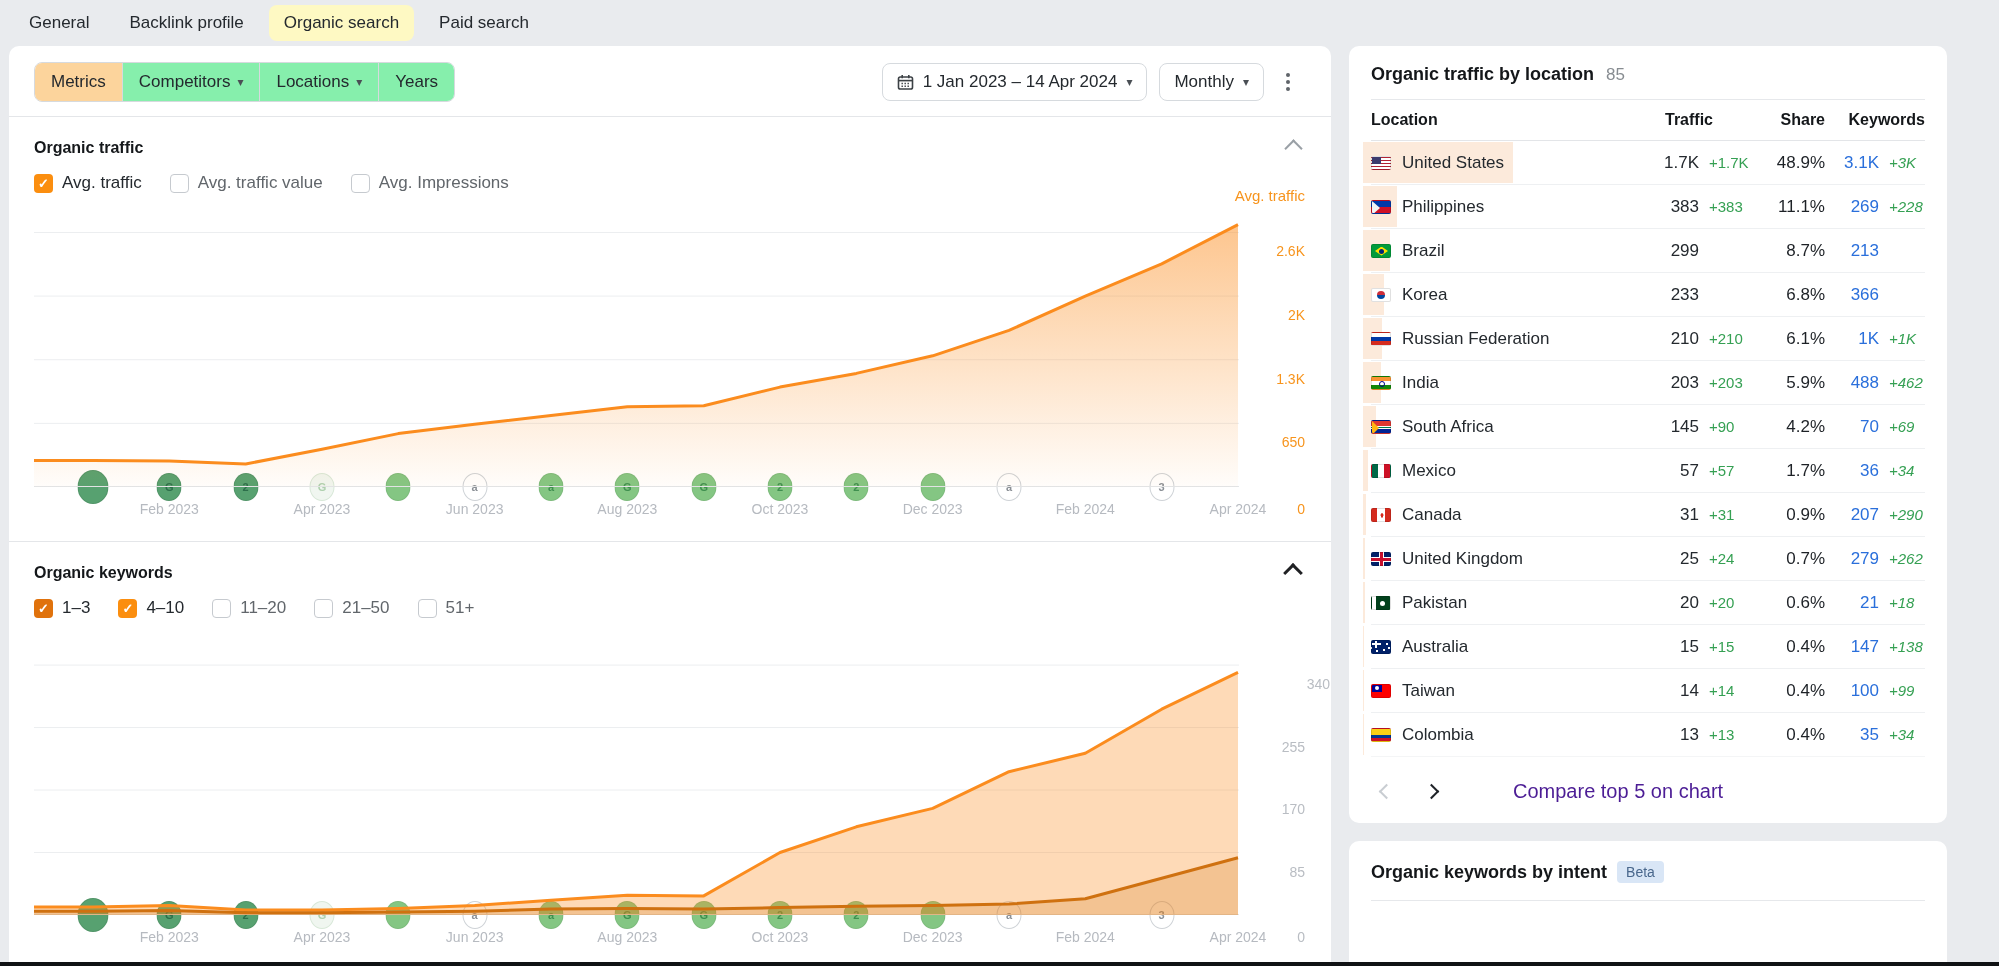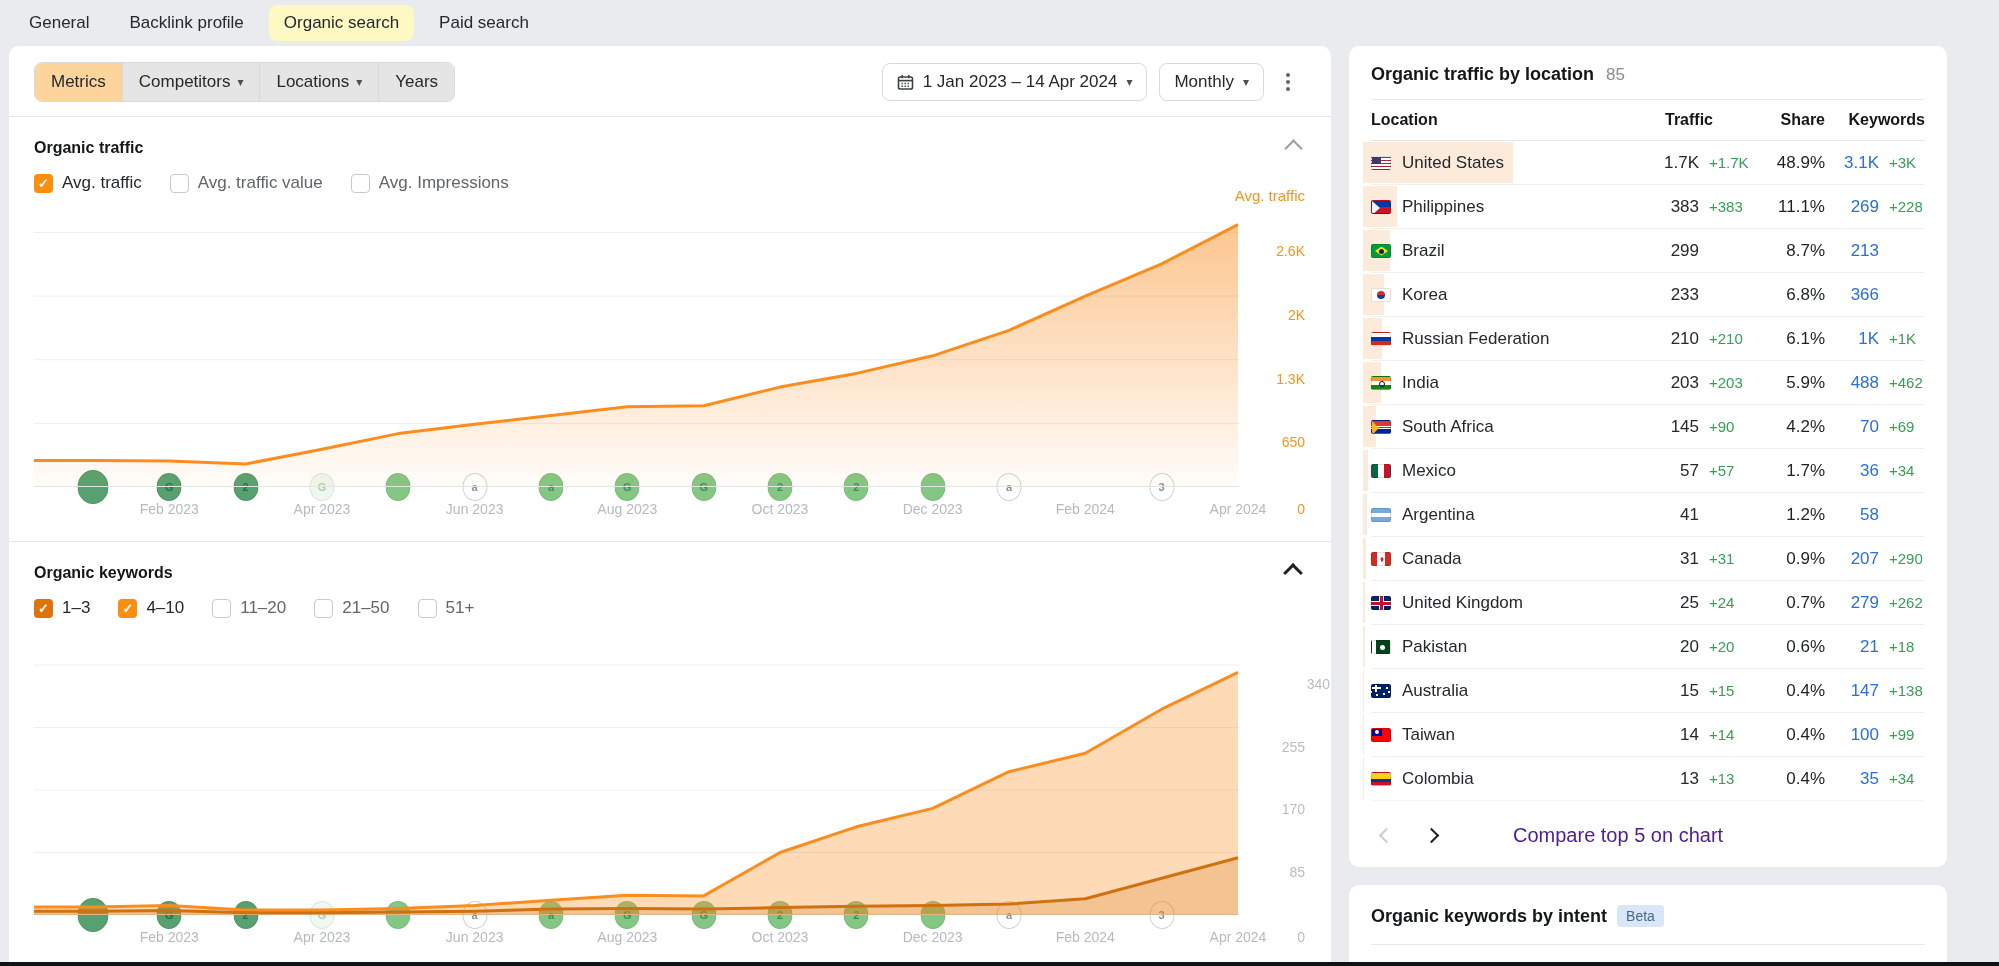--- a/index.html
+++ b/index.html
@@ -7,21 +7,21 @@
   .topbar{display:flex;align-items:center;gap:10px;padding:7px 14px;height:32px;}
   .toptab{padding:8px 15px;font-size:17px;color:#24292e;border-radius:8px;cursor:pointer;white-space:nowrap;}
   .toptab.active{background:#fef9c3;}
   .layout{display:flex;gap:18px;padding:0 9px;align-items:flex-start;}
   .card{background:#fff;border-radius:10px;}
   .left-card{width:1272px;padding:16px 25px 0 25px;height:950px;}
   .right-col{width:598px;display:flex;flex-direction:column;gap:18px;flex:none;}
   
   .toolbar{display:flex;align-items:center;}
   .seg{display:inline-flex;border:1px solid #d6dade;border-radius:8px;overflow:hidden;background:#fff;}
-  .seg .btn{padding:9px 16px;font-size:17px;color:#24292e;background:#e5e5e5;border:none;border-left:1px solid #d6dade;cursor:pointer;display:flex;align-items:center;gap:7px;font-family:inherit;}
+  .seg .btn{padding:9px 16px;font-size:17px;color:#24292e;background:#86efac;border:none;border-left:1px solid #d6dade;cursor:pointer;display:flex;align-items:center;gap:7px;font-family:inherit;}
   .seg .btn:first-child{border-left:none;}
   .seg .btn.selected{background:#fcd49c;}
   .caret{font-size:12px;color:#4a4f55;}
   .right-tools{margin-left:auto;display:flex;align-items:center;gap:12px;}
   .tool-btn{display:flex;align-items:center;gap:9px;padding:8px 14px;font-size:17px;color:#24292e;background:#fff;border:1px solid #d6dade;border-radius:8px;cursor:pointer;font-family:inherit;}
   .kebab{display:flex;flex-direction:column;gap:3px;padding:8px 10px;cursor:pointer;margin-right:6px;}
   .kebab i{width:4px;height:4px;border-radius:50%;background:#5f6469;}
   
   .sect-divider{border-top:1px solid #e4e6e9;margin:14px -25px 0 -25px;}
   .sect-head{display:flex;align-items:center;justify-content:space-between;margin-top:22px;}
@@ -58,21 +58,21 @@
   .col-kw{width:100px;display:flex;justify-content:flex-end;align-items:baseline;}
   .th-traffic{width:112px;text-align:right;padding-right:38px;box-sizing:border-box;}
   .th-share{width:74px;text-align:right;}
   .th-kw{width:100px;text-align:right;}
   .trow{display:flex;align-items:center;height:43px;border-bottom:1px solid #eef0f2;font-size:17px;position:relative;}
   .trow:last-child{border-bottom:1px solid #f4f5f6;}
   .sharebar{position:absolute;left:-8px;top:1px;bottom:1px;background:#fceadb;z-index:0;}
   .cellz{position:relative;z-index:1;}
   .val{text-align:right;color:#24292e;flex:1;}
   .delta{width:52px;text-align:left;font-size:15px;color:#35a053;padding-left:10px;box-sizing:border-box;}
-  .col-kw .delta{width:46px;}
+  .col-kw .delta{width:46px;font-style:italic;}
   .kwval{color:#2a6fdb;flex:1;text-align:right;}
   .cname{color:#24292e;white-space:nowrap;}
   .flag{width:20px;height:14px;border:1px solid rgba(0,0,0,.12);position:relative;overflow:hidden;flex:none;box-sizing:border-box;border-radius:2px;}
   .flag-us{background:repeating-linear-gradient(#b22234 0 1.5px,#fff 1.5px 3px);}
   .flag-us::before{content:"";position:absolute;left:0;top:0;width:9px;height:7px;background:#3c3b6e;}
   .flag-ph{background:linear-gradient(#0038a8 0 50%,#ce1126 50%);}
   .flag-ph::before{content:"";position:absolute;left:0;top:0;border-top:7px solid transparent;border-bottom:7px solid transparent;border-left:8px solid #f4f4f4;}
   .flag-br{background:#009b3a;}
   .flag-br::before{content:"";position:absolute;left:3px;top:2px;width:13px;height:9px;background:#fedf00;clip-path:polygon(50% 0,100% 50%,50% 100%,0 50%);}
   .flag-br::after{content:"";position:absolute;left:7px;top:4px;width:5px;height:5px;border-radius:50%;background:#002776;}
@@ -442,36 +442,20 @@
               <span class="val">57</span>
               <span class="delta">+57</span>
             </div>
             <div class="col-share cellz">1.7%</div>
             <div class="col-kw cellz">
               <span class="kwval">36</span>
               <span class="delta">+34</span>
             </div>
           </div>
           <div class="trow">
-            <div class="sharebar" style="width: 3.672px;"></div>
-            <div class="col-loc cellz">
-              <span class="flag flag-ar"></span>
-              <span class="cname">Argentina</span>
-            </div>
-            <div class="col-traffic cellz">
-              <span class="val">41</span>
-              <span class="delta"></span>
-            </div>
-            <div class="col-share cellz">1.2%</div>
-            <div class="col-kw cellz">
-              <span class="kwval">58</span>
-              <span class="delta"></span>
-            </div>
-          </div>
-          <div class="trow">
             <div class="sharebar" style="width: 2.754px;"></div>
             <div class="col-loc cellz">
               <span class="flag flag-ca"></span>
               <span class="cname">Canada</span>
             </div>
             <div class="col-traffic cellz">
               <span class="val">31</span>
               <span class="delta">+31</span>
             </div>
             <div class="col-share cellz">0.9%</div>

